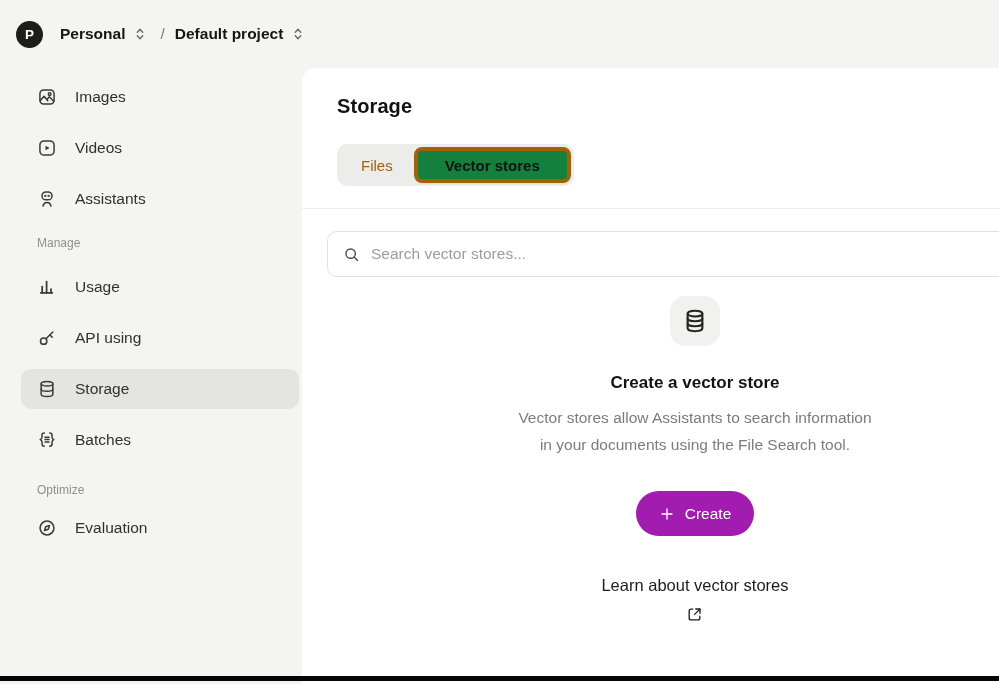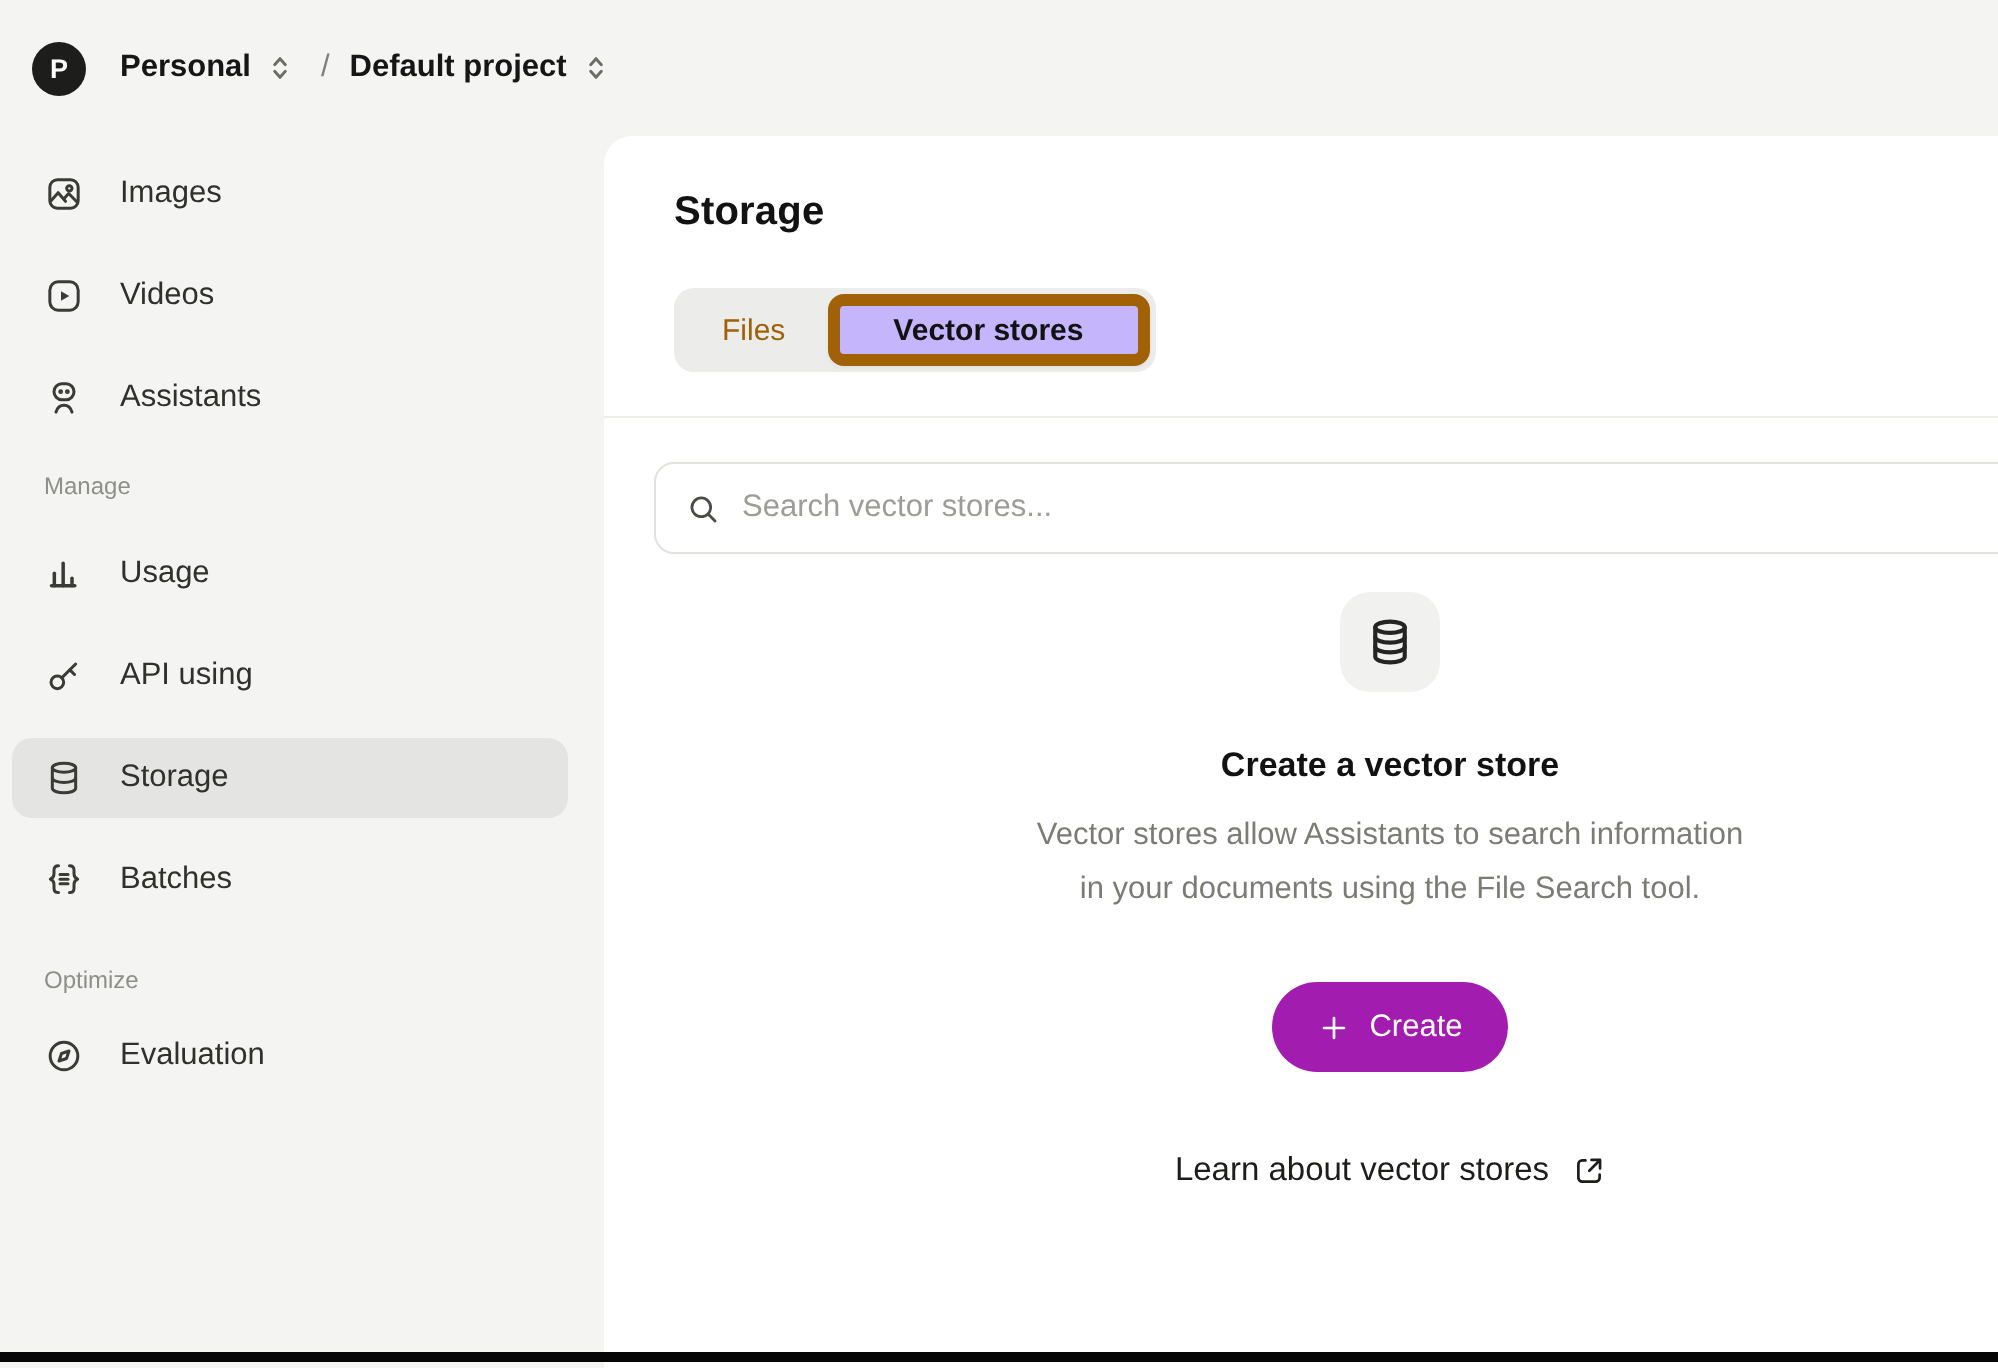--- a/index.html
+++ b/index.html
@@ -13,38 +13,38 @@
   .header { position:absolute; top:0; left:0; width:100%; height:68px;
     display:flex; align-items:center; padding-left:16px; }
   .avatar { width:27px; height:27px; border-radius:50%; background:#1d1d1b;
     color:#fff; font-weight:bold; font-size:13.5px; display:flex;
     align-items:center; justify-content:center; margin-right:17px; flex:none; }
   .crumb-name { font-weight:600; font-size:15.5px; color:#161616; }
   .chev { width:16px; height:16px; color:#6d6d68; margin-left:7px; flex:none; }
   .crumb-sep { color:#7f7f7a; font-size:15.5px; margin:0 10px 0 12px; }
   .crumb-group { display:flex; align-items:center; }
   
-  .sidebar { position:absolute; top:68px; left:0; width:302px; bottom:0; padding-top:9px; }
+  .sidebar { position:absolute; top:68px; left:15px; width:302px; bottom:0; padding-top:9px; }
   .nav-item { height:40px; margin:0 18px 11px 6px; border-radius:10px;
     display:flex; align-items:center; padding-left:16px; gap:18px;
     font-size:15.5px; color:#30302d; }
   .nav-item.selected { background:#e4e4e3; }
   .nav-icon { width:20px; height:20px; color:#3a3a36; flex:none; }
   .nav-section { font-size:12px; color:#8f8f8a; padding-left:22px; }
   .nav-section.manage   { margin:17px 0 17px; }
   .nav-section.optimize { margin:23px 0 11px; }
   
   .panel { position:absolute; left:302px; top:68px; width:790px; height:616px;
     background:#ffffff; border-top-left-radius:14px; padding-left:25px; }
   .page-title { margin:27px 0 0 10px; font-size:20px; font-weight:700; color:#121212; letter-spacing:.1px; }
   .tabs { display:inline-flex; margin:26px 0 0 10px; background:#ececea;
     border-radius:10px; padding:3px; }
   .tab { height:36px; display:flex; align-items:center; padding:0 21px;
     font-size:15px; color:#a16207; border-radius:8px; background:transparent; border:none; font-family:inherit; }
-  .tab.selected { background:#c4b5fd; border:6px solid #a16207; font-weight:700;
+  .tab.selected { background:#15803d; border:4px solid #a16207; font-weight:700;
     color:#121212; padding:0 27px; box-shadow:0 1px 2px rgba(0,0,0,.05); }
   .divider { height:1px; background:#ededea; margin:22px 0 0 -25px; }
   .search { margin-top:22px; width:736px; height:46px; border:1px solid #e2e2df;
     border-radius:10px; background:#fff; display:flex; align-items:center;
     padding:0 15px; gap:11px; }
   .search-icon { width:17px; height:17px; color:#4b4b47; flex:none; }
   .search input { flex:1; border:none; outline:none; background:transparent;
     font-size:15.5px; color:#1a1a1a; font-family:inherit; }
   .search input::placeholder { color:#9d9d97; }
   
@@ -54,21 +54,21 @@
   .empty-icon-box svg { width:26px; height:26px; color:#242422; }
   .empty-heading { margin-top:27px; font-size:17px; font-weight:700; color:#121212; }
   .empty-desc { margin-top:11px; font-size:15.5px; line-height:27px; color:#7c7c77; }
   .btn-row { margin-top:33px; }
   .create-btn { display:inline-flex; align-items:center; gap:10px; height:45px;
     padding:0 23px; background:#a21caf; color:#fff; border-radius:23px;
     font-size:15.5px; border:none; font-family:inherit; }
   .create-btn svg { width:16px; height:16px; }
   .learn-row { margin-top:40px; display:flex; justify-content:center; }
   .learn-link { display:inline-flex; align-items:center; gap:11px;
-    font-size:16.5px; color:#1d1d1b; text-decoration:none; }
+    font-size:16.5px; color:#1d1d1b; text-decoration:none;flex-direction:column; }
   .learn-link svg { width:17px; height:17px; color:#1d1d1b; }
   
   .bottom-border { position:absolute; left:0; top:676px; width:100%; height:5px; background:#060606; }
   svg { display:block; }
 </style>
 </head>
 <body>
 
 <div class="screen">
 

